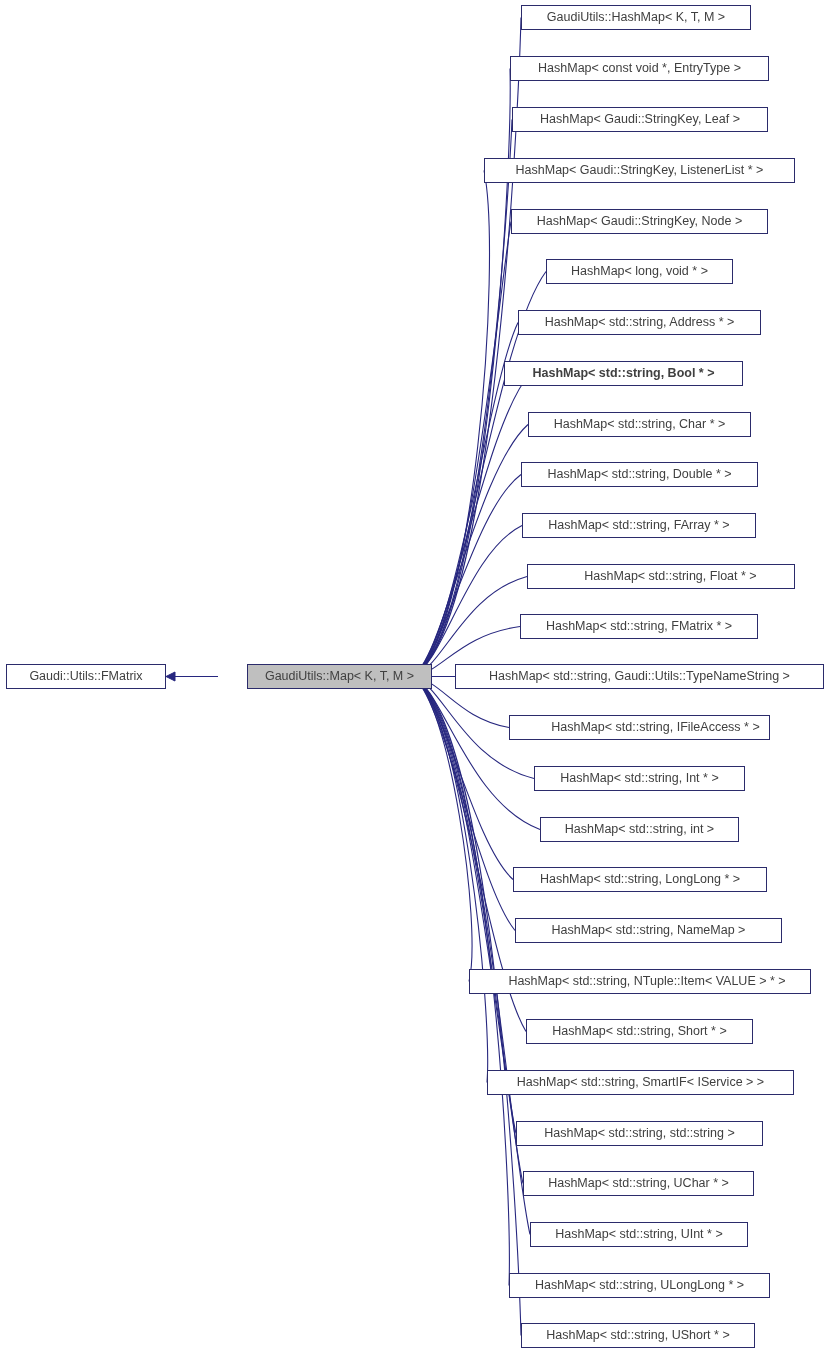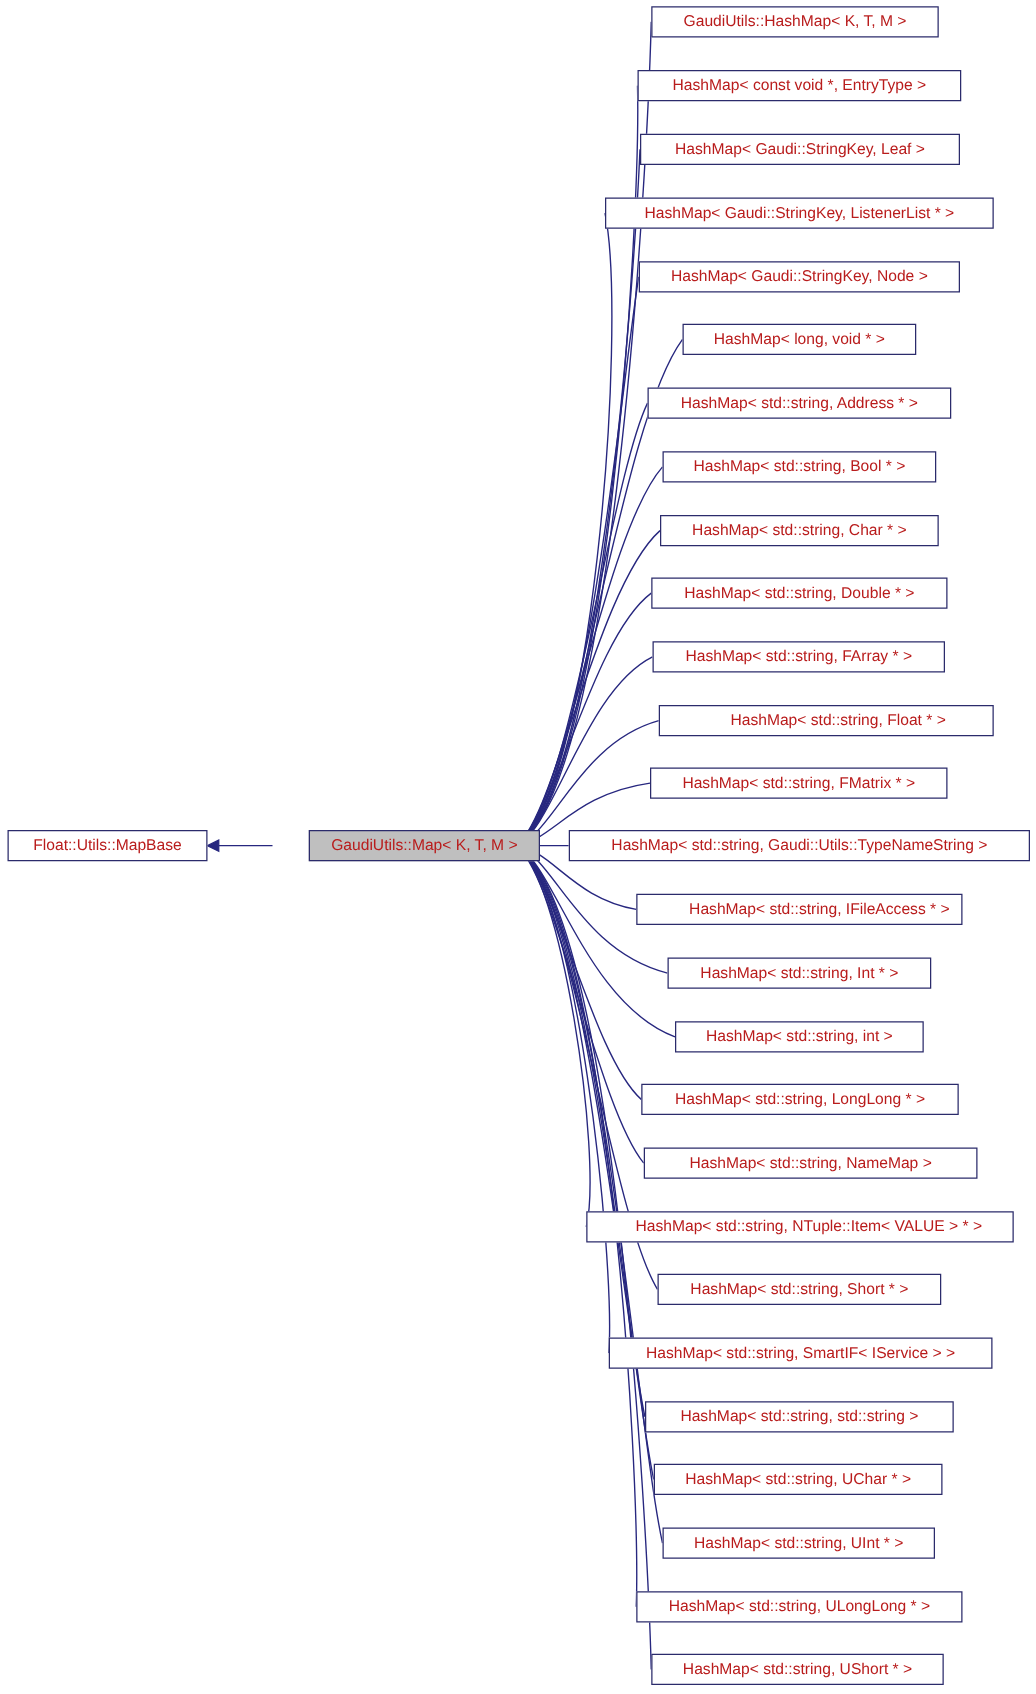--- a/index.html
+++ b/index.html
@@ -23,21 +23,21 @@
     top: 0;
     width: 829px;
     height: 1355px;
     pointer-events: none;
   }
   .node {
     position: absolute;
     box-sizing: border-box;
     border: 1px solid #2b2b6b;
     background: #ffffff;
-    color: #b91c1c;
+    color: #404040;
     font-size: 12.5px;
     line-height: 1;
     text-align: center;
     white-space: nowrap;
     display: flex;
     align-items: center;
     justify-content: center;
     height: 25px;
   }
   .node.current {
@@ -78,21 +78,21 @@
       <path d="M412,676.5 C454.6,697.8 487.5,967.6 526,1031.5" fill="none" stroke="#27277f" stroke-width="1.1"></path>
       <path d="M412,676.5 C460.72,700.86 492.6,1009.42 487,1082.5" fill="none" stroke="#27277f" stroke-width="1.1"></path>
       <path d="M412,676.5 C466.84,703.92 497.7,1051.24 516,1133.5" fill="none" stroke="#27277f" stroke-width="1.1"></path>
       <path d="M412,676.5 C472.84,706.92 502.7,1092.24 523,1183.5" fill="none" stroke="#27277f" stroke-width="1.1"></path>
       <path d="M412,676.5 C478.96,709.98 507.8,1134.06 530,1234.5" fill="none" stroke="#27277f" stroke-width="1.1"></path>
       <path d="M412,676.5 C485.08,713.04 512.9,1175.88 509,1285.5" fill="none" stroke="#27277f" stroke-width="1.1"></path>
       <path d="M412,676.5 C491.08,716.04 517.9,1216.88 521,1335.5" fill="none" stroke="#27277f" stroke-width="1.1"></path>
       <polygon points="403,676.5 412,672 412,681" fill="#27277f" stroke="#27277f"></polygon>
     </svg>
 <div class="node" style="left: 6px; top: 664px; width: 160px;">
-      <span class="node-label">Float::Utils::MapBase</span>
+      <span class="node-label">Gaudi::Utils::FMatrix</span>
     </div>
     <div class="node current" style="left: 218px; top: 664px; width: 185px;">
       <span class="node-label">GaudiUtils::Map&lt; K, T, M &gt;</span>
     </div>
     <div class="node" style="left: 521px; top: 5px; width: 230px;">
       <span class="node-label">GaudiUtils::HashMap&lt; K, T, M &gt;</span>
     </div>
     <div class="node" style="left: 510px; top: 56px; width: 259px;">
       <span class="node-label">HashMap&lt; const void *, EntryType &gt;</span>
     </div>
@@ -104,21 +104,21 @@
     </div>
     <div class="node" style="left: 511px; top: 209px; width: 257px;">
       <span class="node-label">HashMap&lt; Gaudi::StringKey, Node &gt;</span>
     </div>
     <div class="node" style="left: 546px; top: 259px; width: 187px;">
       <span class="node-label">HashMap&lt; long, void * &gt;</span>
     </div>
     <div class="node" style="left: 518px; top: 310px; width: 243px;">
       <span class="node-label">HashMap&lt; std::string, Address * &gt;</span>
     </div>
-    <div class="node" style="left: 530px; top: 361px; width: 219px;">
+    <div class="node" style="left: 504px; top: 361px; width: 239px; font-weight: bold;">
       <span class="node-label">HashMap&lt; std::string, Bool * &gt;</span>
     </div>
     <div class="node" style="left: 528px; top: 412px; width: 223px;">
       <span class="node-label">HashMap&lt; std::string, Char * &gt;</span>
     </div>
     <div class="node" style="left: 521px; top: 462px; width: 237px;">
       <span class="node-label">HashMap&lt; std::string, Double * &gt;</span>
     </div>
     <div class="node" style="left: 522px; top: 513px; width: 234px;">
       <span class="node-label">HashMap&lt; std::string, FArray * &gt;</span>

